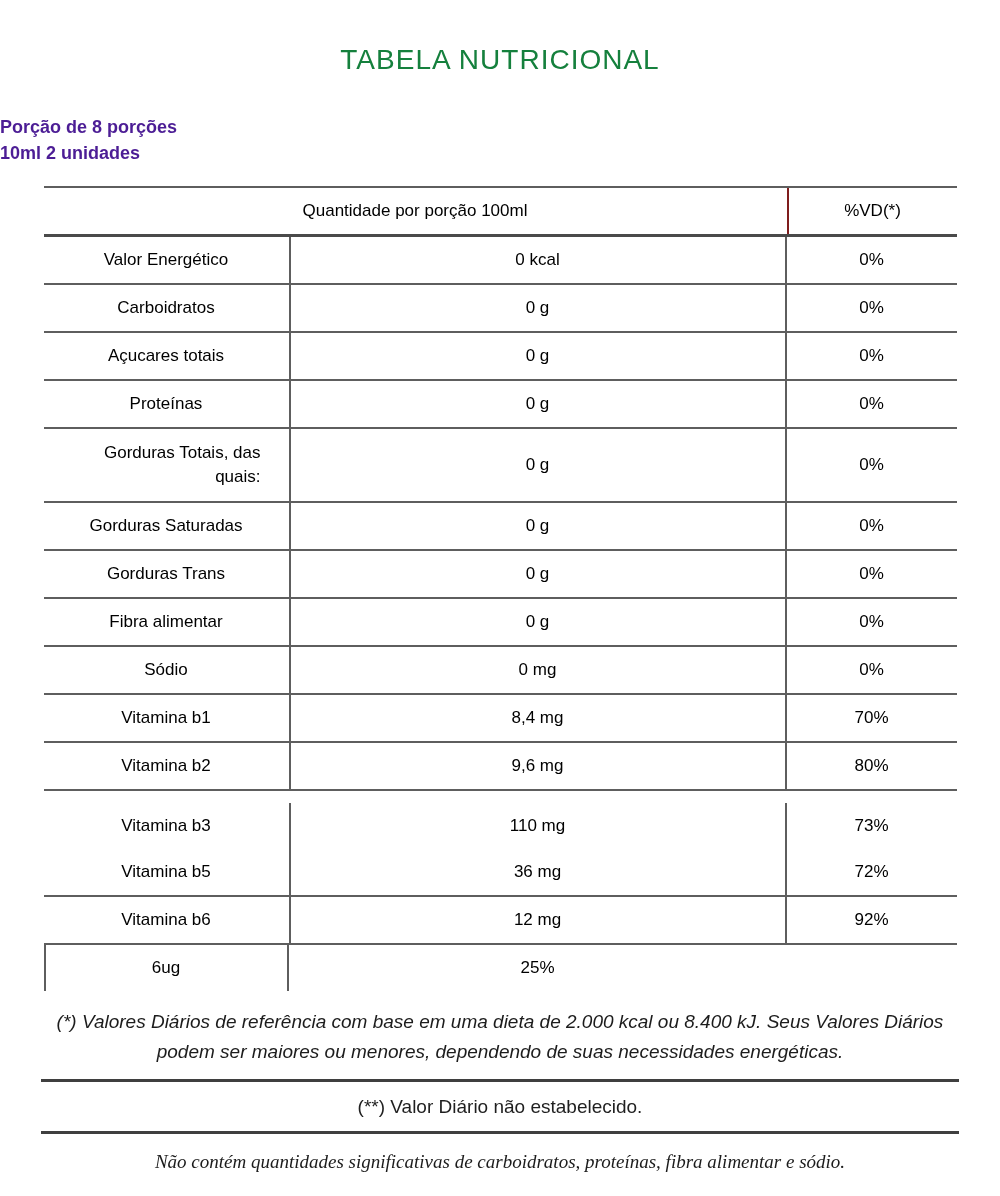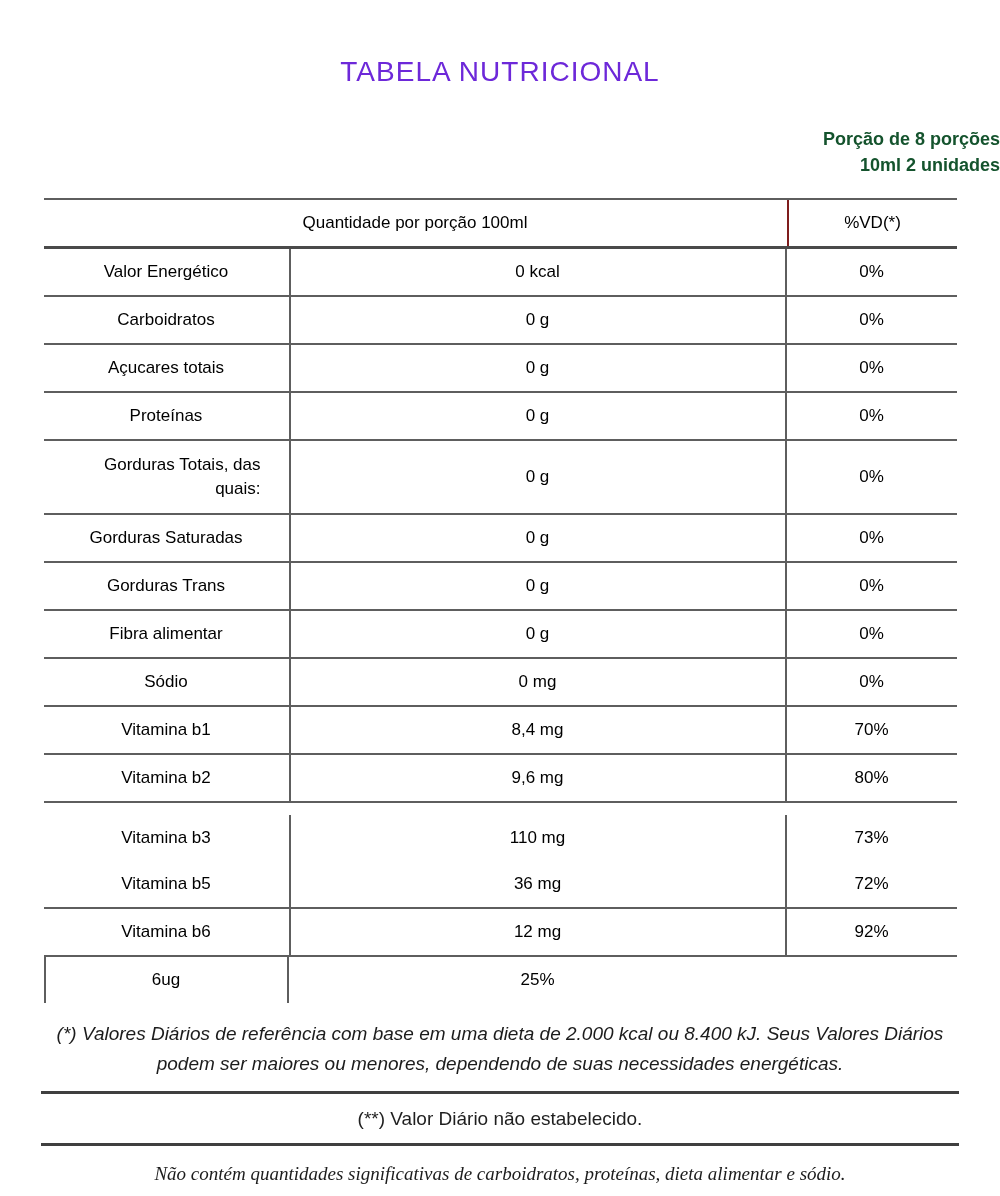--- a/index.html
+++ b/index.html
@@ -11,34 +11,34 @@
   }
   .page {
     width: 1000px;
     height: 1196px;
     margin: 0 auto;
     background: #ffffff;
     overflow: hidden;
   }
   .title {
     margin: 0;
-    padding-top: 56px;
+    padding-top: 44px;
     text-align: center;
     font-size: 28px;
     font-weight: normal;
     letter-spacing: 1px;
-    color: #6d28d9;
+    color: #15803d;
   }
   .subtitle {
     margin-top: 38px;
-    text-align: right;
+    text-align: left;
     font-size: 18px;
     font-weight: bold;
     line-height: 26px;
-    color: #14532d;
+    color: #4c1d95;
   }
   
   .ntable {
     width: 913px;
     margin: 20px auto 0 auto;
     border-top: 2px solid #5e5e5e;
   }
   .trow {
     display: grid;
     grid-template-columns: 245px 498px 170px;
@@ -214,15 +214,15 @@
   </div>
 
   <div class="footnote-dv">(*) Valores Diários de referência com base em uma dieta de 2.000 kcal ou 8.400 kJ. Seus Valores Diários podem ser maiores ou menores, dependendo de suas necessidades energéticas.</div>
 
   <div class="rule"></div>
 
   <div class="footnote-ne">(**)  Valor Diário não estabelecido.</div>
 
   <div class="rule" style="margin-top:0;"></div>
 
-  <div class="footnote-ns">Não contém quantidades significativas de carboidratos, proteínas, dieta alimentar e sódio.</div>
+  <div class="footnote-ns">Não contém quantidades significativas de carboidratos, proteínas, fibra alimentar e sódio.</div>
 
 </div>
 
 </body></html>

